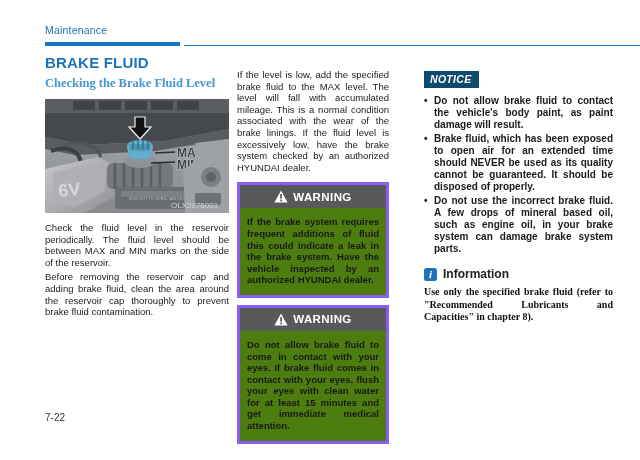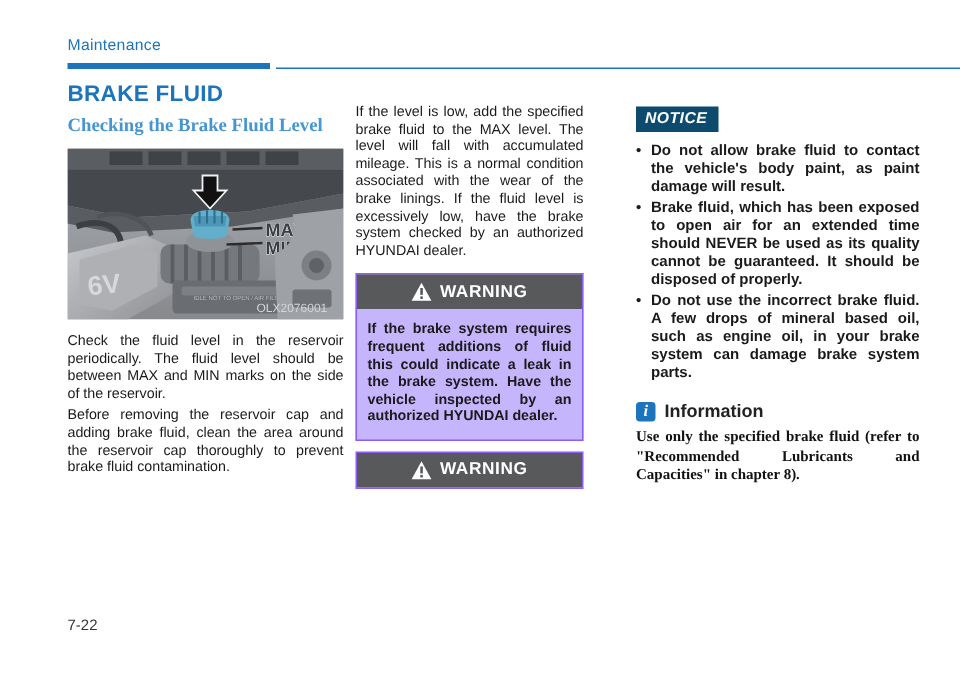--- a/index.html
+++ b/index.html
@@ -28,21 +28,21 @@
 
   .figure { margin-top:9px; width:184px; height:114px; display:block; }
 
   p.body, .body {
     font-size:9.5px; line-height:11.6px; text-align:justify; color:#1a1a1a;
   }
   .col1 p.body { margin-top:9px; }
   .col1 p.body + p.body { margin-top:3px; }
 
   
-  .warnbox { margin-top:9px; border:1px solid #8b5cf6; background:#c4b5fd; }
+  .warnbox { margin-top:9px; border:3px solid #8b5cf6; background:#4d7c0f; }
   .warnbox + .warnbox { margin-top:7px; }
   .warnhead {
     background:#58595b; color:#fff; height:23px;
     display:flex; align-items:center; justify-content:center;
     font-size:11.5px; font-weight:bold; letter-spacing:.4px; gap:5px;
   }
   .warnhead svg { display:block; }
   .warnbody { padding:8px 7px 9px 7px; font-weight:bold; font-size:9.5px; line-height:11.6px; text-align:justify; }
 
   
@@ -187,20 +187,21 @@
 
     <div class="warnbox">
       <div class="warnhead">
         <svg width="14" height="13" viewBox="0 0 14 13">
           <polygon points="7,0.5 13.6,12.5 0.4,12.5" fill="#ffffff"></polygon>
           <rect x="6.2" y="4" width="1.7" height="4.6" fill="#58595b"></rect>
           <rect x="6.2" y="9.6" width="1.7" height="1.7" fill="#58595b"></rect>
         </svg>
         <span>WARNING</span>
       </div>
+      <div class="warnbody">Do not allow brake fluid to come in contact with your eyes. If brake fluid comes in contact with your eyes, flush your eyes with clean water for at least 15 minutes and get immediate medical attention.</div>
     </div>
   </div>
 
   <div class="col3">
     <span class="notice-label">NOTICE</span>
     <ul class="notice-list">
       <li>Do not allow brake fluid to contact the vehicle's body paint, as paint damage will result.</li>
       <li>Brake fluid, which has been exposed to open air for an extended time should NEVER be used as its quality cannot be guaranteed. It should be disposed of properly.</li>
       <li>Do not use the incorrect brake fluid. A few drops of mineral based oil, such as engine oil, in your brake system can damage brake system parts.</li>
     </ul>

